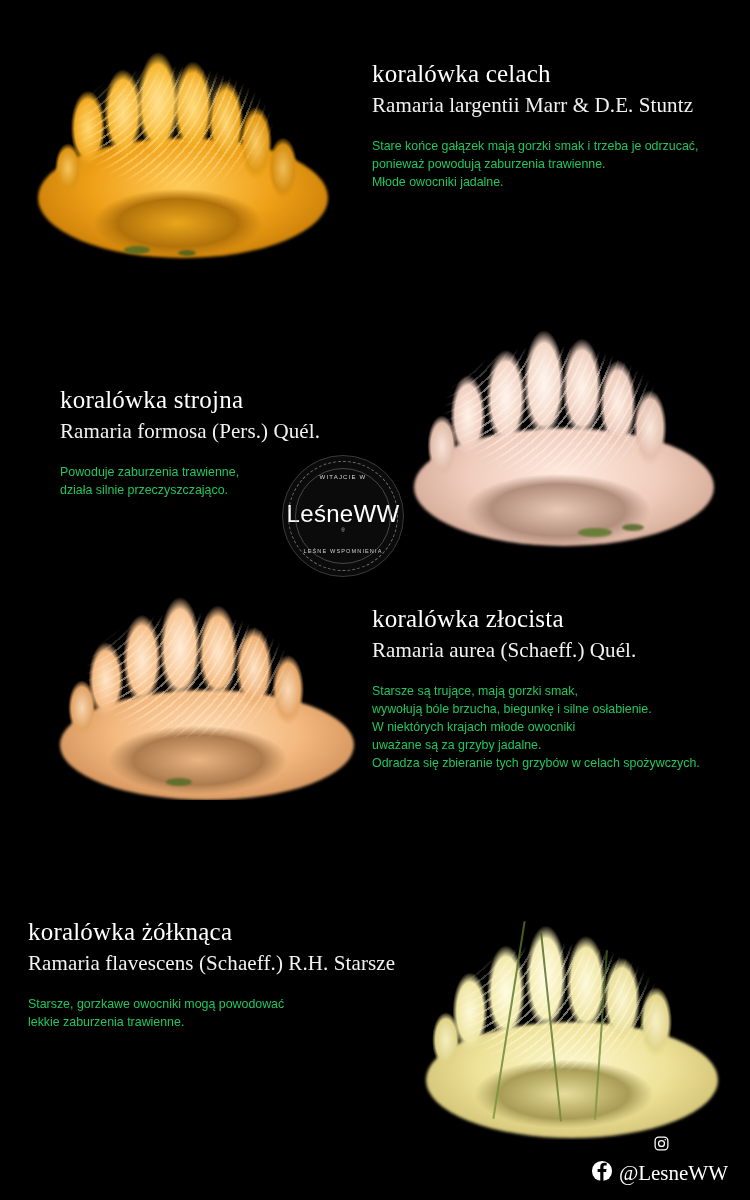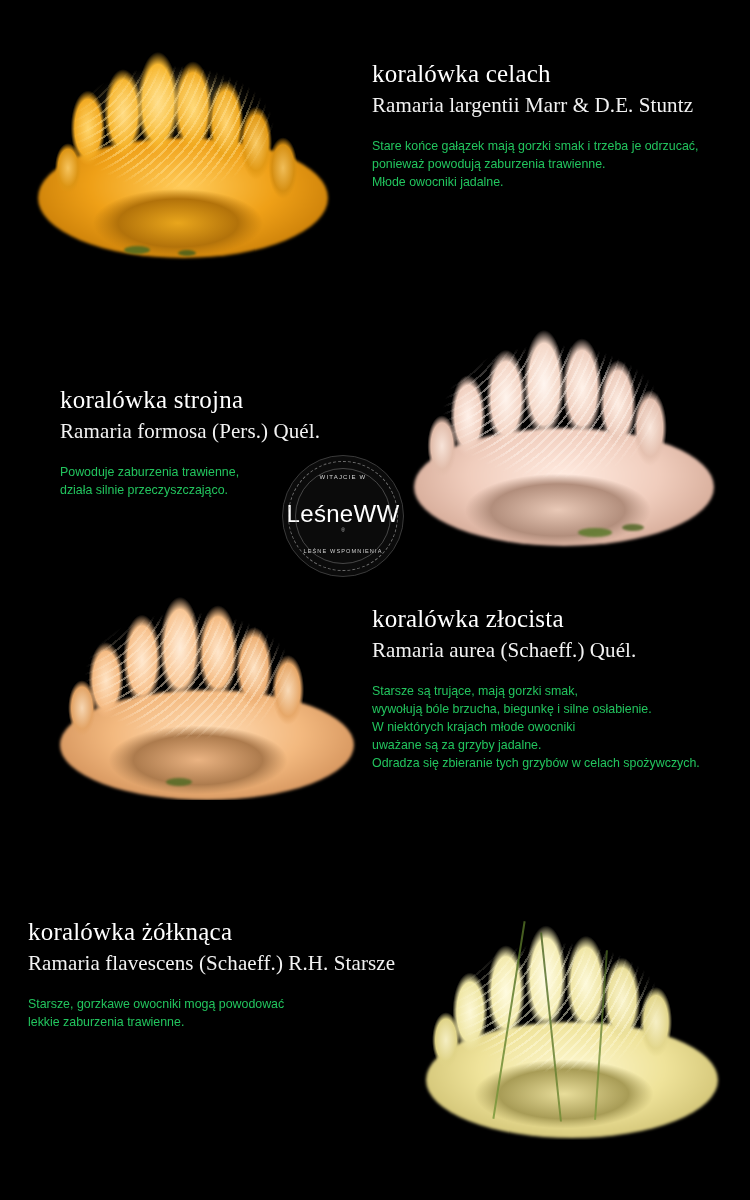--- a/index.html
+++ b/index.html
@@ -294,14 +294,34 @@
           repeating-radial-gradient(circle at 0 0, rgba(255,252,224,.55) 0 2px, rgba(0,0,0,0) 2px 7px);
         -webkit-mask-image: radial-gradient(ellipse 132px 82px at 146px 118px, #000 0%, #000 55%, rgba(0,0,0,0) 80%);
         mask-image: radial-gradient(ellipse 132px 82px at 146px 118px, #000 0%, #000 55%, rgba(0,0,0,0) 80%);"></div>
 
       <div style="position:absolute; left:96px; top:30px; width:2px; height:200px; background:linear-gradient(#4f6b24, #7d9a3c); transform:rotate(9deg); opacity:.85;"></div>
       <div style="position:absolute; left:138px; top:42px; width:2px; height:190px; background:linear-gradient(#46601f, #6f8a33); transform:rotate(-6deg); opacity:.8;"></div>
       <div style="position:absolute; left:188px; top:60px; width:2px; height:170px; background:linear-gradient(#4a6622, #7c9a3b); transform:rotate(4deg); opacity:.75;"></div>
     </div>
   </div>
 
+  <div class="footer">
+    <div class="ig-row">
+      <span class="ico">
+        <svg width="17" height="17" viewBox="0 0 24 24" fill="none" stroke="#ffffff" stroke-width="1.8">
+          <rect x="3" y="3" width="18" height="18" rx="5"></rect>
+          <circle cx="12" cy="12" r="4.2"></circle>
+          <circle cx="17.4" cy="6.6" r="1.1" fill="#ffffff" stroke="none"></circle>
+        </svg>
+      </span>
+    </div>
+    <div class="handle-row">
+      <span class="ico">
+        <svg width="22" height="22" viewBox="0 0 24 24">
+          <circle cx="12" cy="12" r="11" fill="#ffffff"></circle>
+          <path d="M13.6 23V13.2h2.9l.45-3.4h-3.35V7.7c0-.98.28-1.65 1.7-1.65h1.8V3.05c-.31-.04-1.38-.13-2.62-.13-2.6 0-4.38 1.58-4.38 4.5v2.38H7.2v3.4h2.9V23z" fill="#000000"></path>
+        </svg>
+      </span>
+      <span class="handle">@LesneWW</span>
+    </div>
+  </div>
 
 </div>
 
 </body></html>

